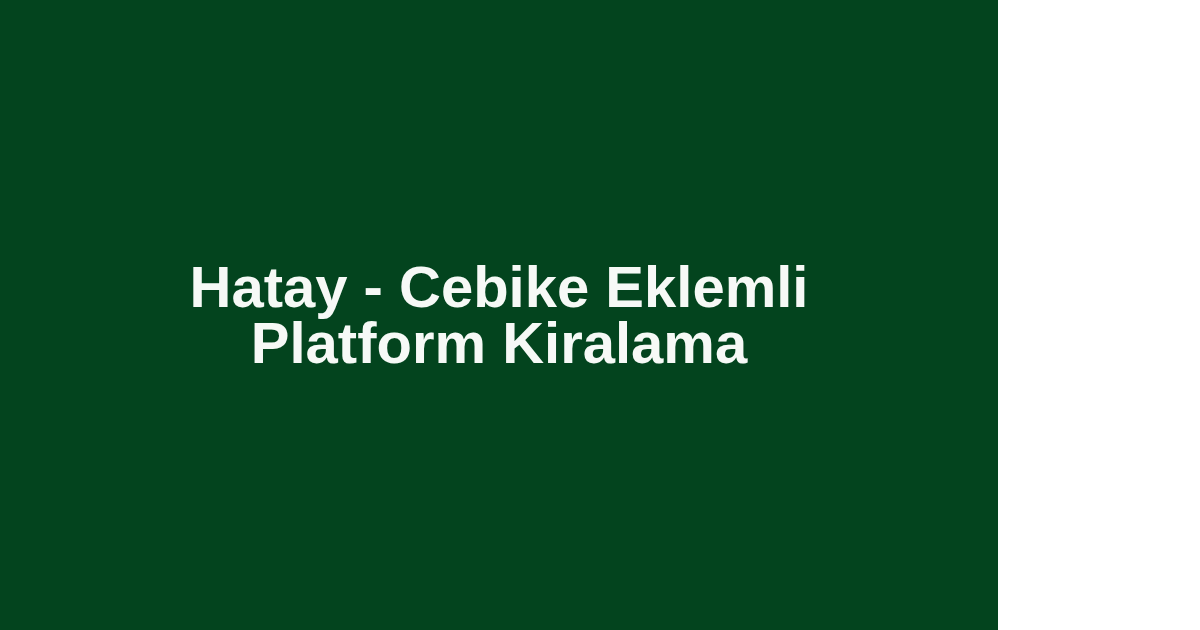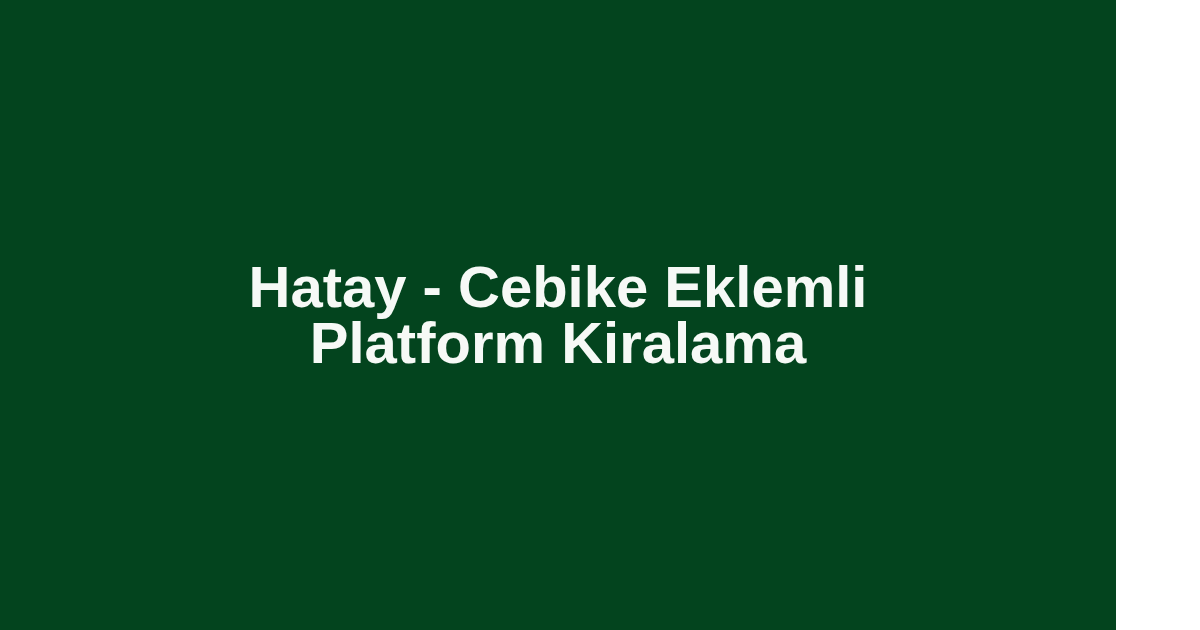--- a/index.html
+++ b/index.html
@@ -11,21 +11,21 @@
     overflow: hidden;
   }
 
   body {
     font-family: "Liberation Sans", "DejaVu Sans", sans-serif;
   }
 
   .og-card {
     position: relative;
     box-sizing: border-box;
-    width: 1116px;
+    width: 998px;
     height: 630px;
     background-color: #03441e;
     display: flex;
     align-items: center;
     justify-content: center;
     text-align: center;
   }
 
   .og-inner {
     width: 1200px;

